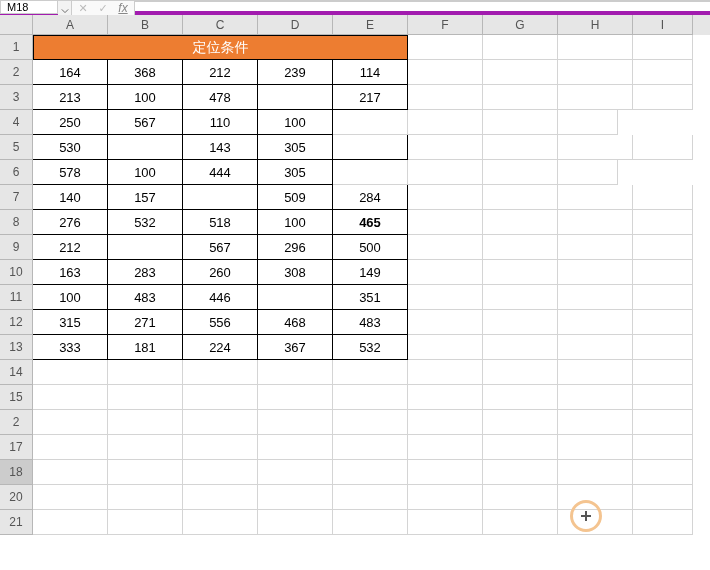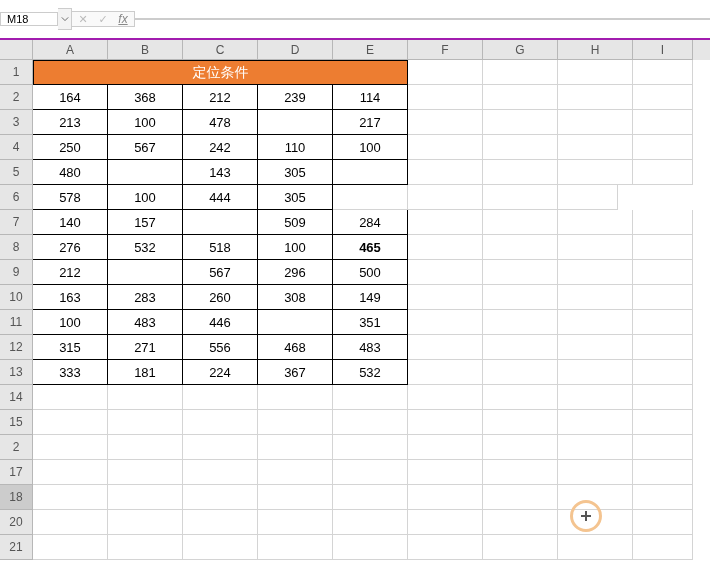--- a/index.html
+++ b/index.html
@@ -9,24 +9,24 @@
     background: #fff;
     width: 710px;
     height: 570px;
     overflow: hidden;
     position: relative;
     user-select: none;
   }
 
   
   .formula-bar {
-    height: 40px;
-    display: flex;
-    align-items: center;
-    border-bottom: 2px solid #a21caf;
+    height: 15px;
+    display: flex;
+    align-items: flex-start;
+    border-bottom: 4px solid #a21caf;
     background: #fff;
   }
   .name-box {
     width: 58px;
     border: 1px solid #ccc;
     display: flex;
     align-items: center;
     padding: 0 6px;
     font-size: 11px;
     background: #fff;
@@ -243,31 +243,30 @@
         <div class="cell data-cell" style="width: 75px;">217</div>
         <div class="cell" style="width: 75px;"></div>
         <div class="cell" style="width: 75px;"></div>
         <div class="cell" style="width: 75px;"></div>
         <div class="cell" style="width: 60px;"></div>
       </div>
       <div class="row data-row">
         <div class="row-h">4</div>
         <div class="cell data-cell" style="width: 75px;">250</div>
         <div class="cell data-cell" style="width: 75px;">567</div>
-        <div class="cell data-cell" style="width: 75px;">242</div>
         <div class="cell data-cell" style="width: 75px;">110</div>
         <div class="cell data-cell" style="width: 75px;">100</div>
         <div class="cell" style="width: 75px;"></div>
         <div class="cell" style="width: 75px;"></div>
         <div class="cell" style="width: 75px;"></div>
         <div class="cell" style="width: 60px;"></div>
       </div>
       <div class="row data-row">
         <div class="row-h">5</div>
-        <div class="cell data-cell" style="width: 75px;">480</div>
+        <div class="cell data-cell" style="width: 75px;">530</div>
         <div class="cell data-cell" style="width: 75px;"></div>
         <div class="cell data-cell" style="width: 75px;">143</div>
         <div class="cell data-cell" style="width: 75px;">305</div>
         <div class="cell data-cell" style="width: 75px;"></div>
         <div class="cell" style="width: 75px;"></div>
         <div class="cell" style="width: 75px;"></div>
         <div class="cell" style="width: 75px;"></div>
         <div class="cell" style="width: 60px;"></div>
       </div>
       <div class="row data-row">

